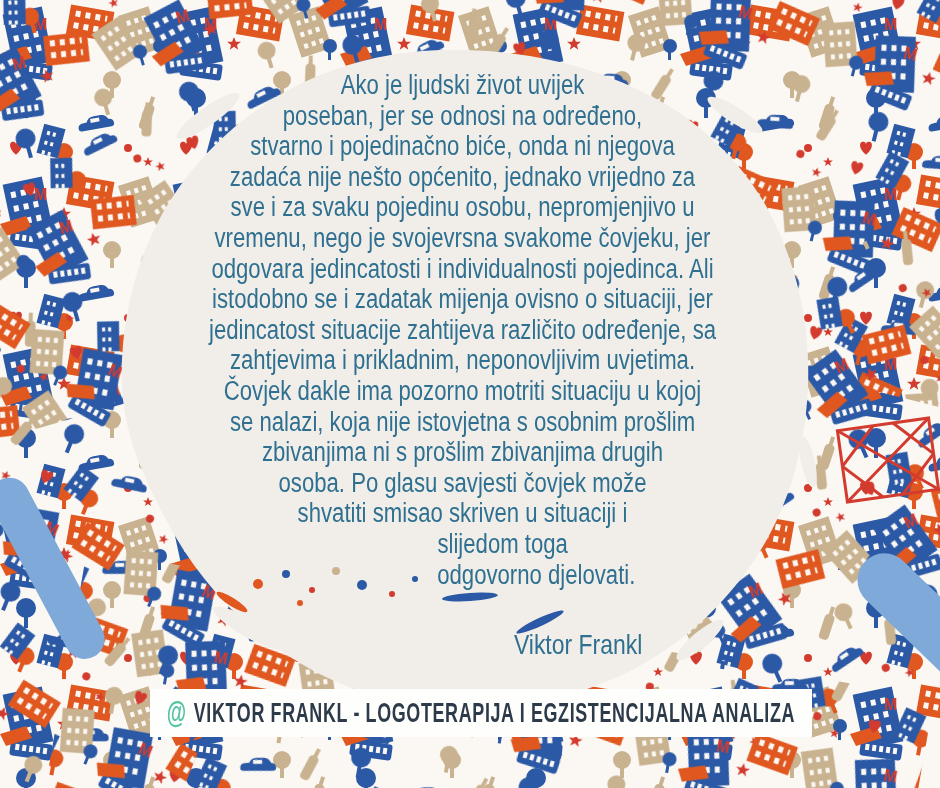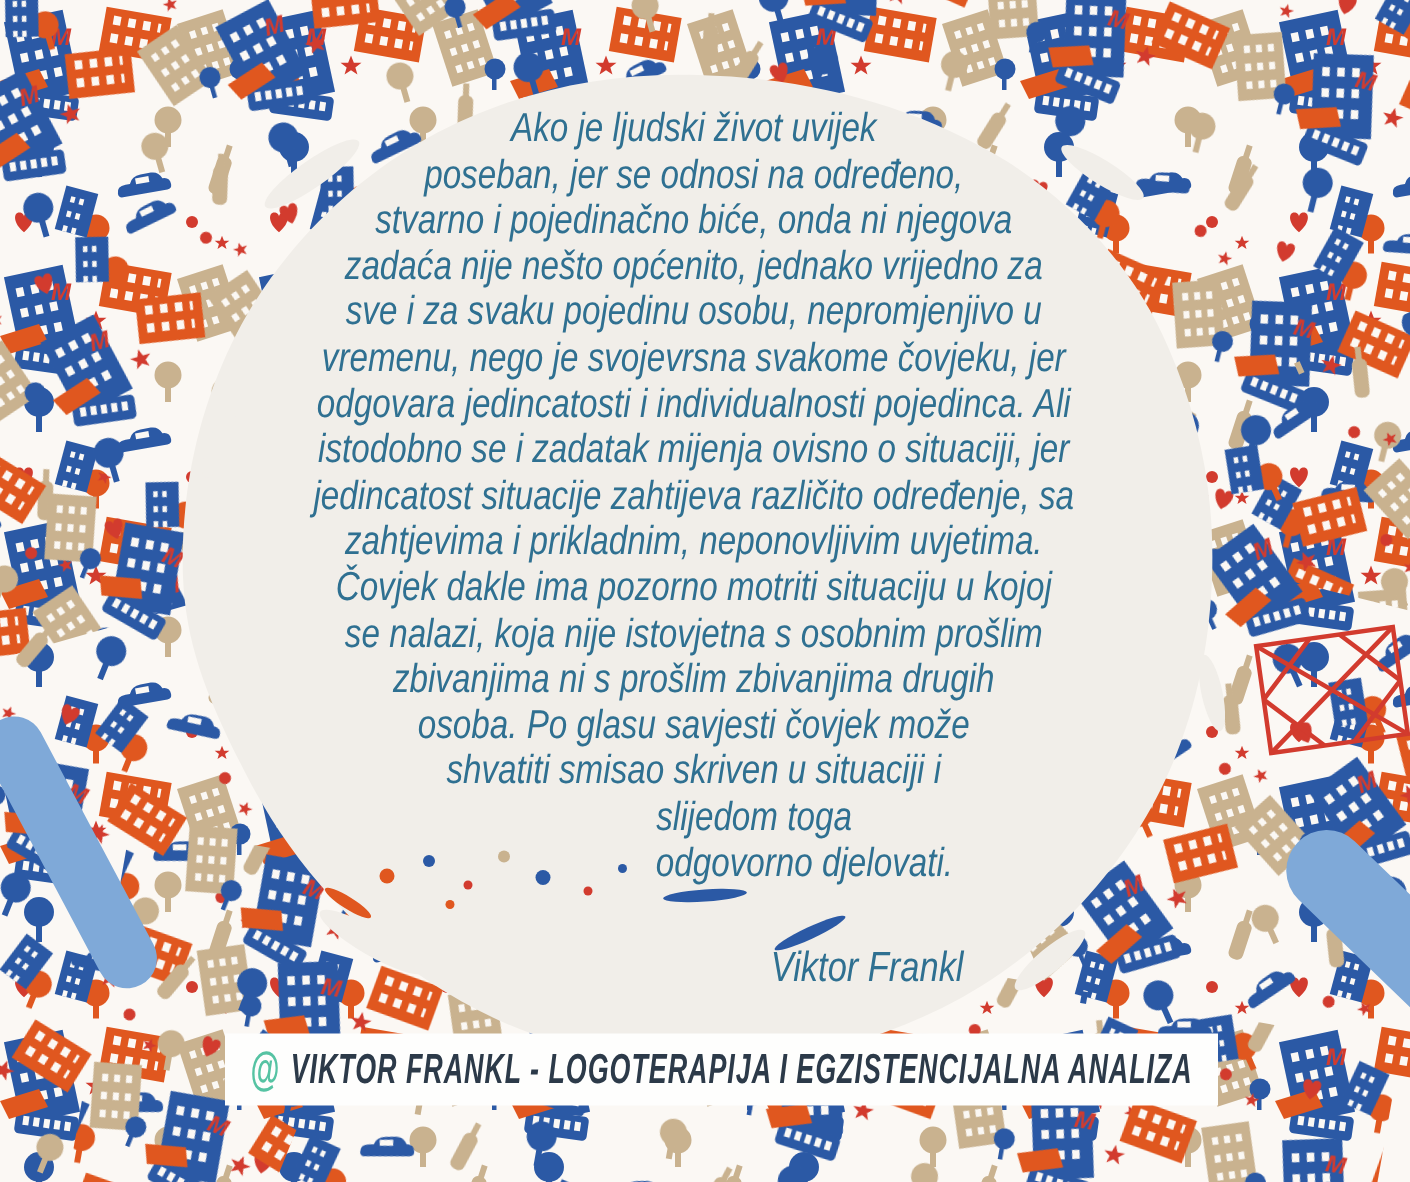--- a/index.html
+++ b/index.html
@@ -1,19 +1,18 @@
 <!DOCTYPE html>
 <html style="--quote-text: #2F7091; --blob: #F1EEE9; --banner-bg: #FEFEFD; --banner-text: #2C3A49; --banner-at: #56C3A3; --pat-blue: #2B59A5; --pat-lightblue: #7FA9D8; --pat-orange: #E0571F; --pat-red: #D23B2E; --pat-tan: #C9B28F; --pat-bg: #FBF8F4;"><head>
 <meta charset="utf-8">
 <style>
   html,body{margin:0;padding:0;background:#e8e4dd;}
   .stage{
     position:relative; width:940px; height:788px; overflow:hidden;
     font-family:"Liberation Sans", sans-serif;
-    font-style:italic;
   }
   .bg{position:absolute; left:0; top:0; width:940px; height:788px; display:block;}
   .quote{
     position:absolute; left:25px; top:70px; width:875px;
     transform:scaleX(0.82); transform-origin:50% 0;
     text-align:center; color:var(--quote-text);
     font-size:27px; line-height:30.6px; font-weight:400;
   }
   .ql{white-space:nowrap;}
   .l16{transform:translateX(49px);}

